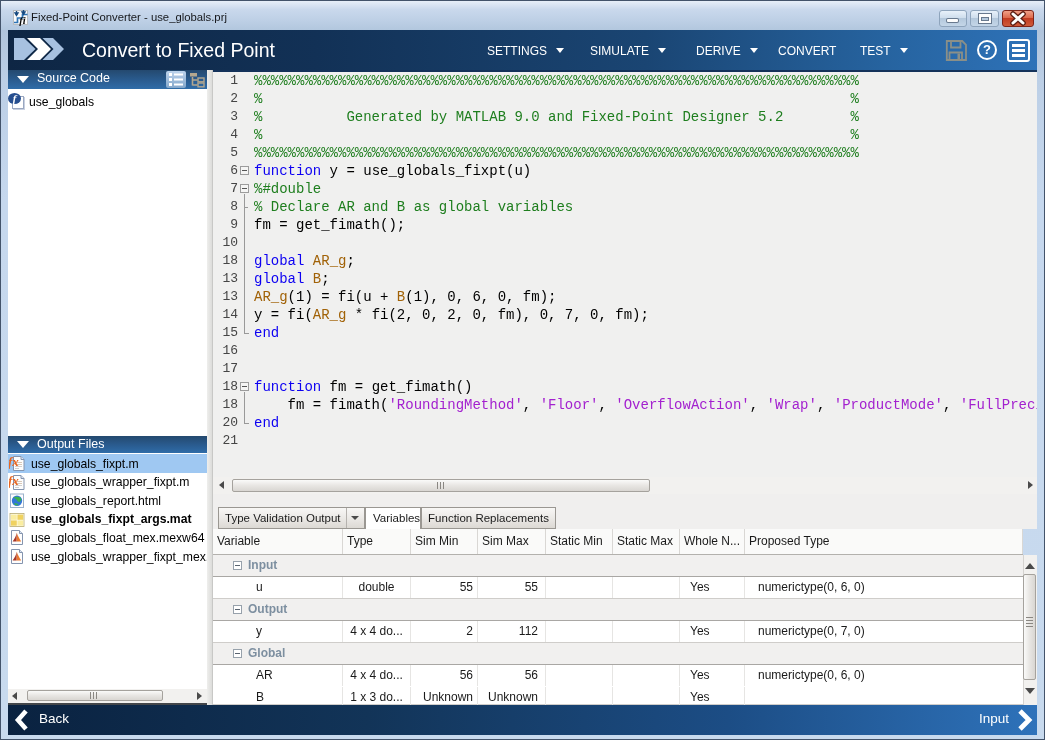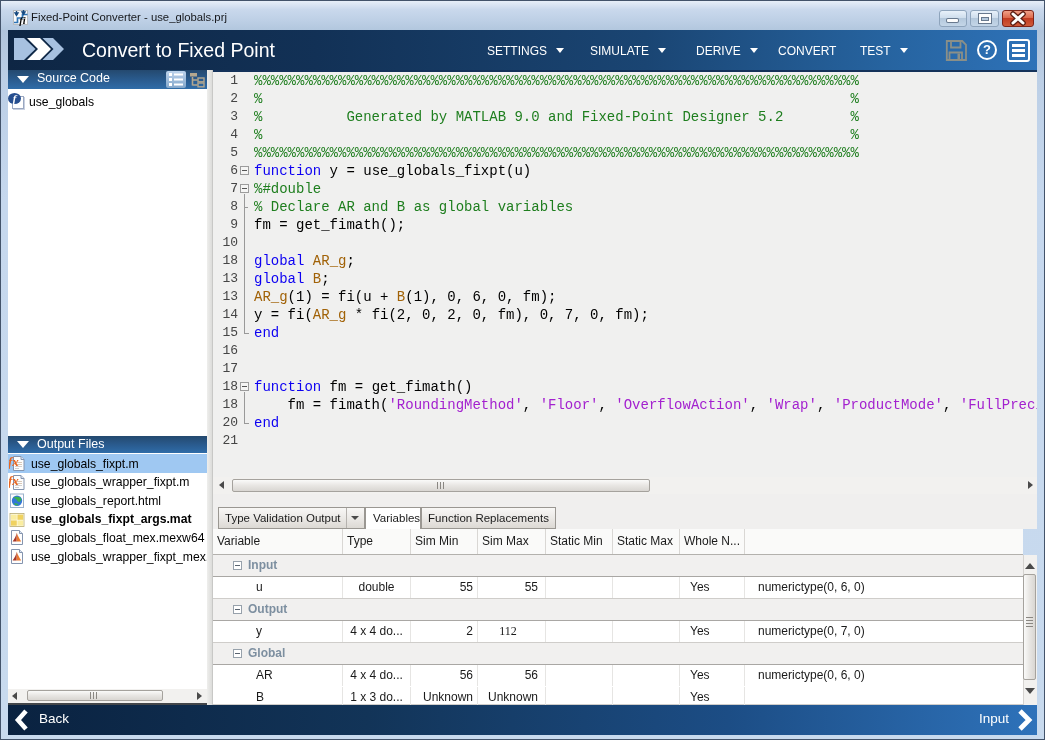--- a/index.html
+++ b/index.html
@@ -284,20 +284,21 @@
   <div class="tab" style="left:421px;width:135px;">Function Replacements</div>
 
   <div id="thead">
       <div class="hcell" style="left:0px;width:130px">Variable</div>
       <div class="hcell" style="left:130px;width:68px">Type</div>
       <div class="hcell" style="left:198px;width:67px">Sim Min</div>
       <div class="hcell" style="left:265px;width:68px">Sim Max</div>
       <div class="hcell" style="left:333px;width:67px">Static Min</div>
       <div class="hcell" style="left:400px;width:67px">Static Max</div>
       <div class="hcell" style="left:467px;width:65px">Whole N...</div>
+      <div class="hcell" style="left:532px;width:278px">Proposed Type</div>
     </div>
   <div id="tbody">
       <div class="trow tgroup" style="top:555px">
         <div class="gbox"></div>
         <div class="glabel">Input</div>
       </div>
       <div class="trow tdata" style="top:577px;height:22px">
         <div class="cell" style="left:0;width:130px;padding-left:43px;">u</div>
         <div class="cell" style="left:130px;width:68px;text-align:center;">double</div>
         <div class="cell" style="left:198px;width:67px;text-align:right;padding-right:4px;">55</div>
@@ -308,21 +309,21 @@
         <div class="cell" style="left:532px;width:278px;padding-left:13px;border-right:none;">numerictype(0, 6, 0)</div>
       </div>
       <div class="trow tgroup" style="top:599px">
         <div class="gbox"></div>
         <div class="glabel">Output</div>
       </div>
       <div class="trow tdata" style="top:621px;height:22px">
         <div class="cell" style="left:0;width:130px;padding-left:43px;">y</div>
         <div class="cell" style="left:130px;width:68px;text-align:center;">4 x 4 do...</div>
         <div class="cell" style="left:198px;width:67px;text-align:right;padding-right:4px;">2</div>
-        <div class="cell" style="left:265px;width:68px;text-align:center;padding-right:7px;font-family:Liberation Serif, serif;">112</div>
+        <div class="cell" style="left:265px;width:68px;text-align:right;padding-right:7px;">112</div>
         <div class="cell" style="left:333px;width:67px;"></div>
         <div class="cell" style="left:400px;width:67px;"></div>
         <div class="cell" style="left:467px;width:65px;padding-left:10px;">Yes</div>
         <div class="cell" style="left:532px;width:278px;padding-left:13px;border-right:none;">numerictype(0, 7, 0)</div>
       </div>
       <div class="trow tgroup" style="top:643px">
         <div class="gbox"></div>
         <div class="glabel">Global</div>
       </div>
       <div class="trow tdata" style="top:665px;height:36px">

